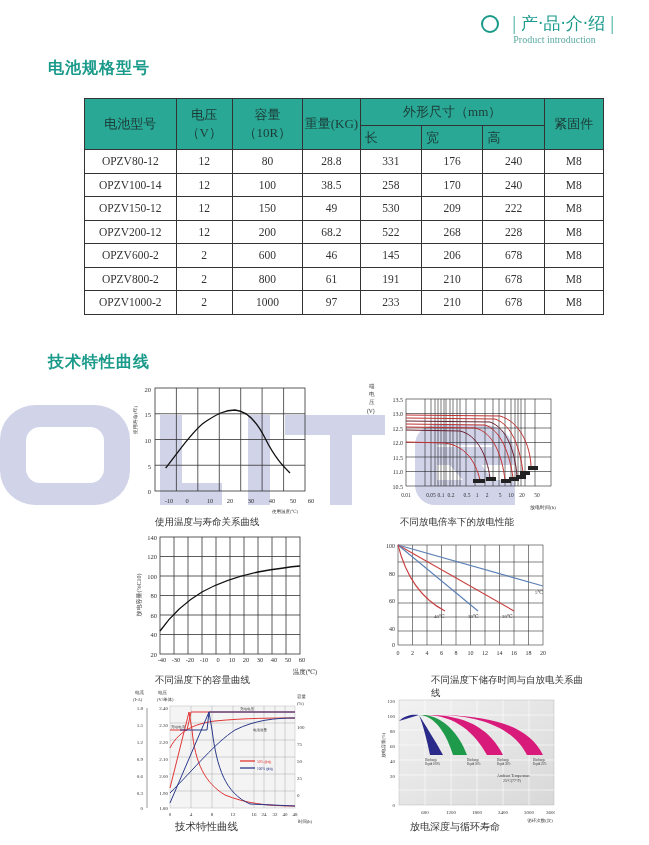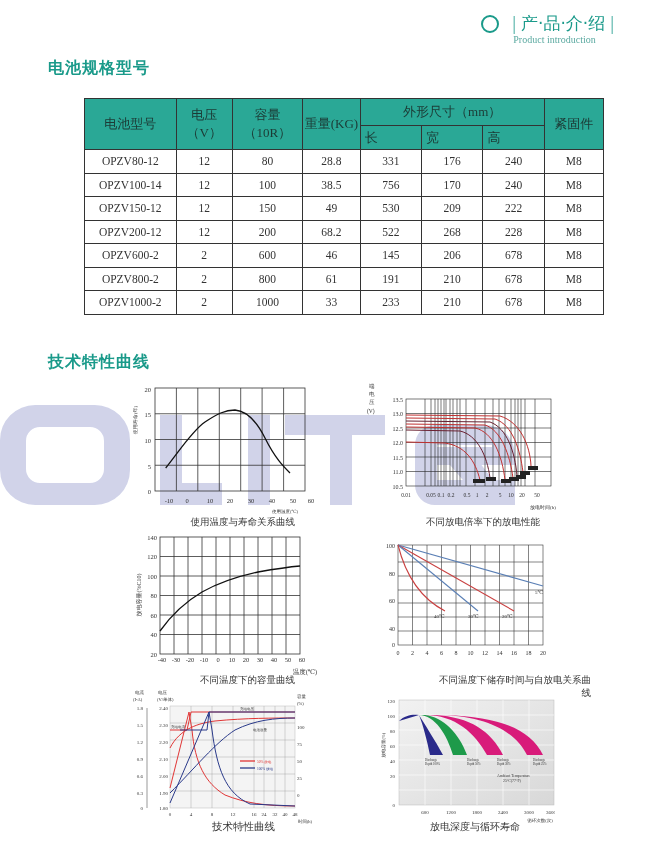--- a/index.html
+++ b/index.html
@@ -10,21 +10,21 @@
   .header .bar{margin:0 4px;font-weight:300;}
   .header .sub{font-family:"Liberation Serif",serif;font-size:10px;color:#5aa9a0;margin-left:32px;margin-top:-1px;}
   .section-title{position:absolute;left:48px;color:#1a9a8a;font-size:16px;font-weight:bold;letter-spacing:1px;}
   table.spec{position:absolute;left:84px;top:98px;width:520px;border-collapse:collapse;font-family:"Liberation Serif","DejaVu Serif",serif;font-size:11.5px;}
   table.spec th,table.spec td{border:1.5px solid #333;text-align:center;padding:0;}
   table.spec th{background:#2aa896;color:#1c3a35;font-weight:normal;font-size:13px;}
   table.spec td{height:22.5px;color:#333;}
   table.spec th.left{text-align:left;padding-left:4px;}
   .watermark{position:absolute;left:0;top:405px;width:649px;height:100px;pointer-events:none;}
   .chart{position:absolute;}
-  .caption{position:absolute;font-family:Liberation Sans, sans-serif;font-size:9.5px;color:#333;text-align:right;}
+  .caption{position:absolute;font-family:Liberation Sans, sans-serif;font-size:9.5px;color:#333;text-align:left;}
   svg text{font-family:"Liberation Serif","DejaVu Serif",serif;}
 </style>
 </head>
 <body>
 
 <div class="header">
   <div class="row">
     <span class="circle"></span>
     <span class="bar">|</span>
     <span>产·品·介·绍</span>
@@ -60,21 +60,21 @@
       <td>331</td>
       <td>176</td>
       <td>240</td>
       <td>M8</td>
     </tr>
     <tr>
       <td>OPZV100-14</td>
       <td>12</td>
       <td>100</td>
       <td>38.5</td>
-      <td>756</td>
+      <td>258</td>
       <td>170</td>
       <td>240</td>
       <td>M8</td>
     </tr>
     <tr>
       <td>OPZV150-12</td>
       <td>12</td>
       <td>150</td>
       <td>49</td>
       <td>530</td>
@@ -109,21 +109,21 @@
       <td>61</td>
       <td>191</td>
       <td>210</td>
       <td>678</td>
       <td>M8</td>
     </tr>
     <tr>
       <td>OPZV1000-2</td>
       <td>2</td>
       <td>1000</td>
-      <td>33</td>
+      <td>97</td>
       <td>233</td>
       <td>210</td>
       <td>678</td>
       <td>M8</td>
     </tr>
   </tbody>
 </table>
 
 <div class="section-title" style="top:352px;">技术特性曲线</div>
 

